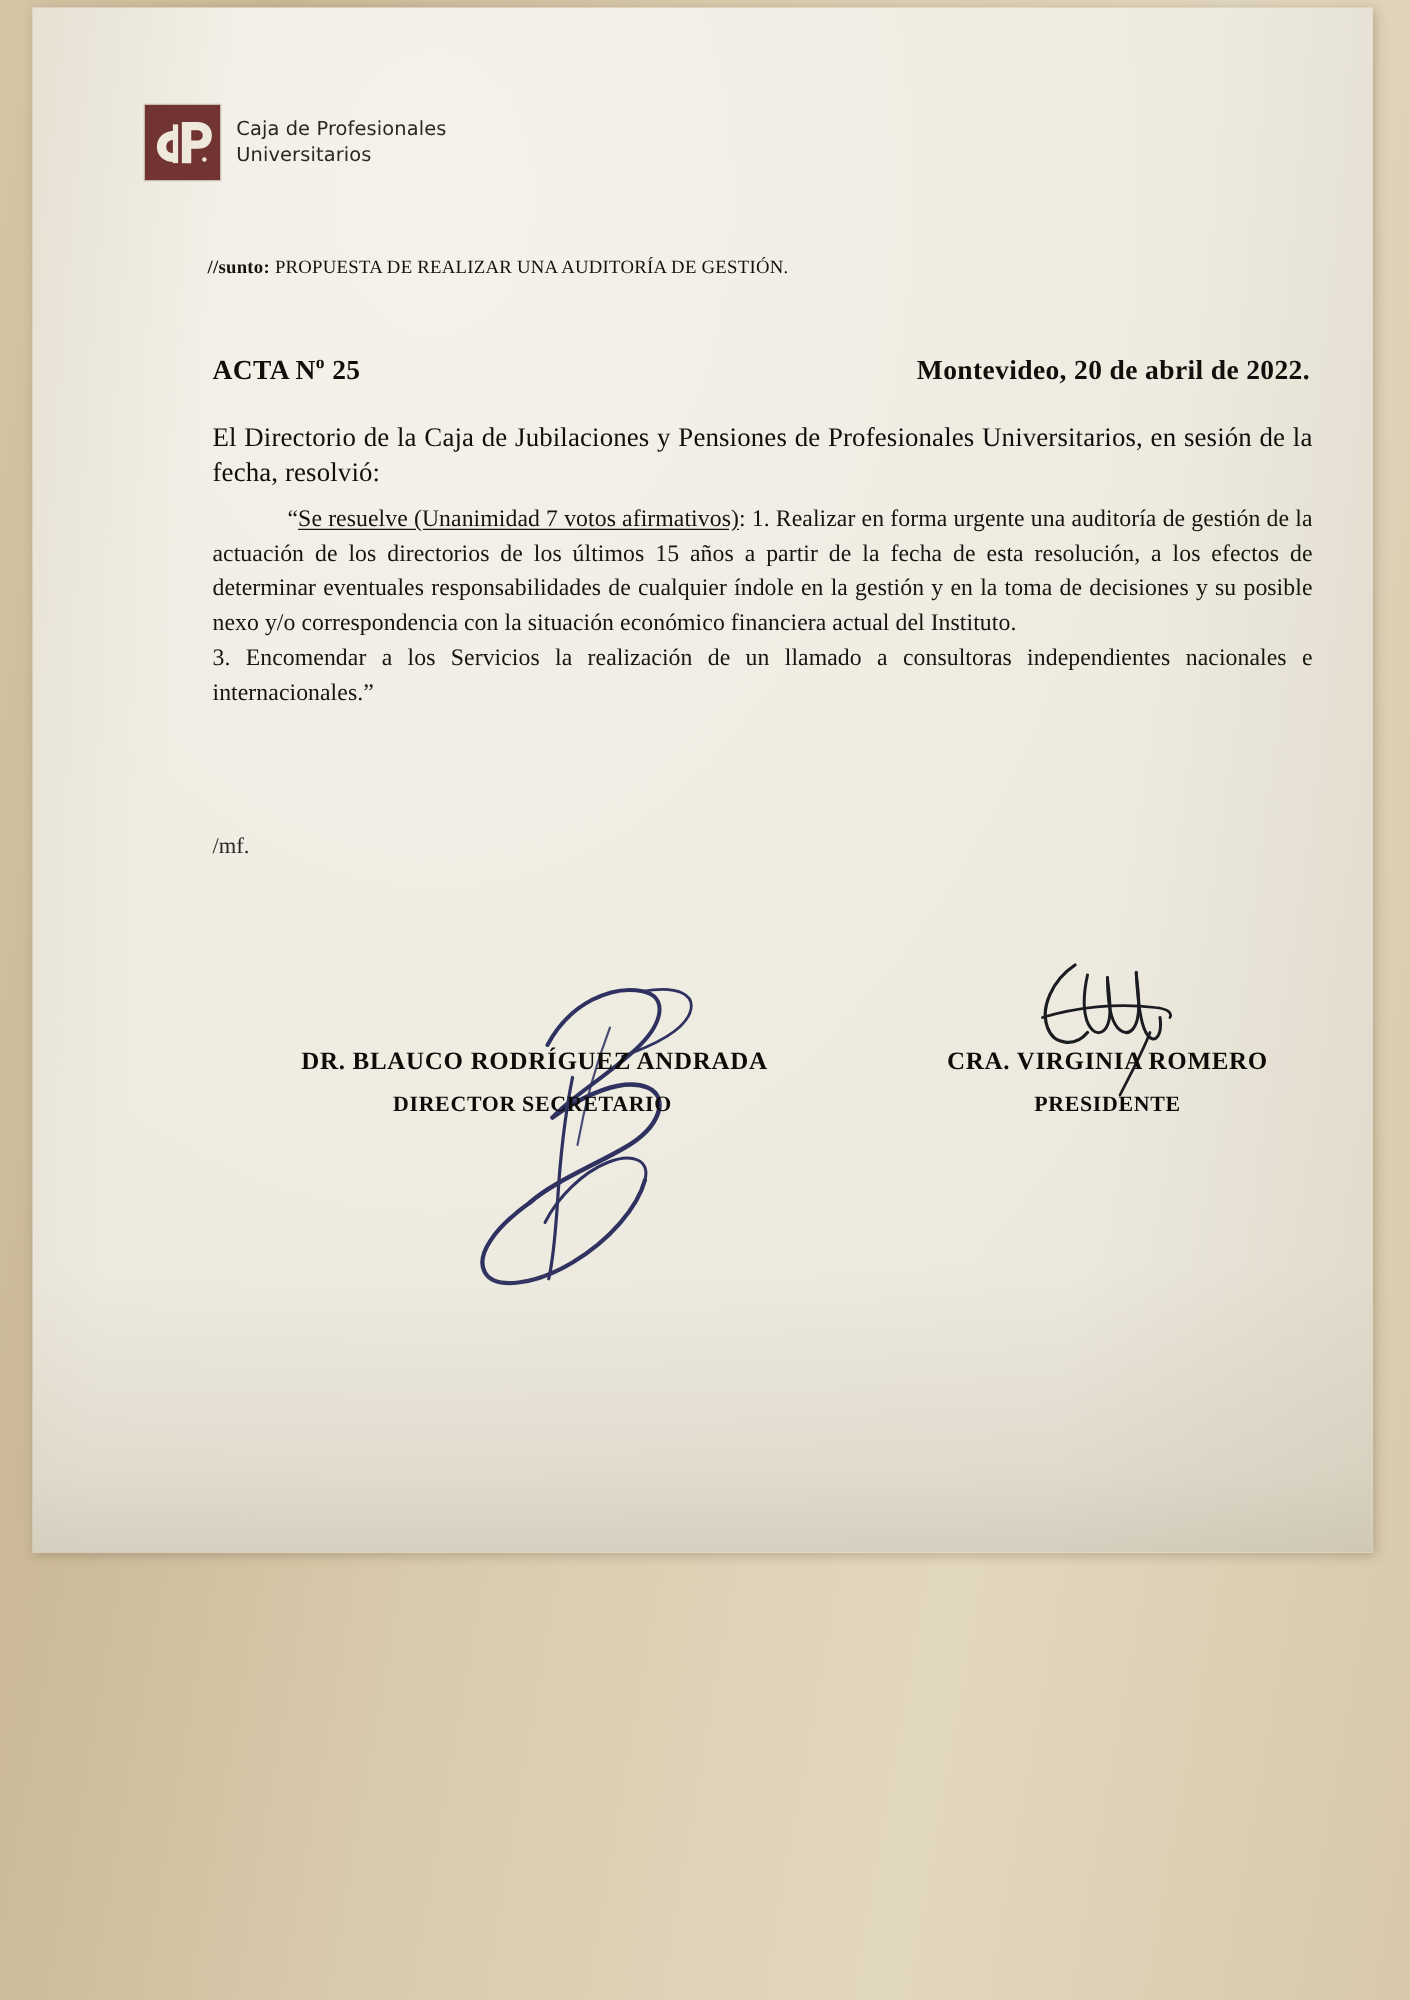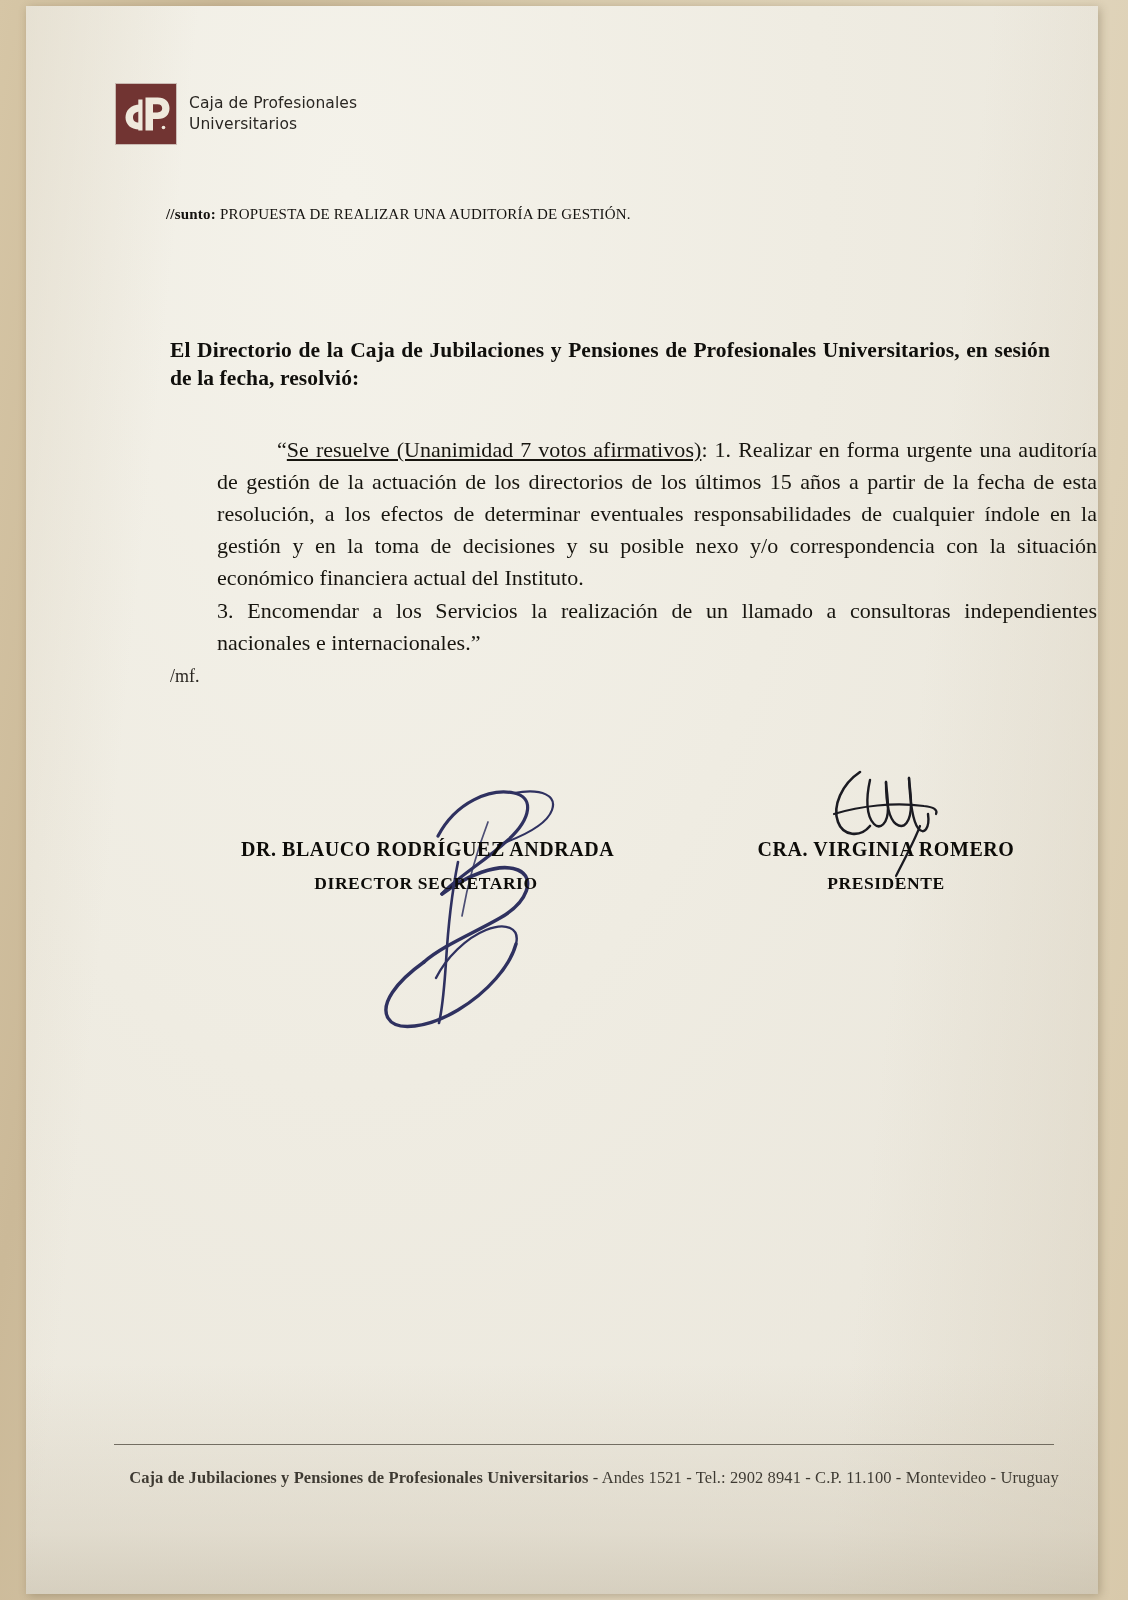--- a/index.html
+++ b/index.html
@@ -12,21 +12,21 @@
   }
   
   #scan-surround{
     position:absolute;inset:0;
     background:linear-gradient(100deg,#d6c6a6 0%,#cbb998 16%,#d9cbad 40%,#e2d7bf 70%,#d8c9ab 100%);
   }
   
   #paper{
     position:absolute;
     left:26px;top:6px;
-    width:1072px;height:1588px;
+    width:1072px;height:1236px;
     background:
       radial-gradient(ellipse at 30% 12%, #f4f2ea 0%, #efece2 45%, #e9e5da 100%);
     box-shadow:2px 2px 9px rgba(90,75,50,.33);
     overflow:hidden;
   }
   
   #paper:before{
     content:"";position:absolute;inset:0;
     background:linear-gradient(96deg, rgba(222,214,196,.55) 0%, rgba(255,255,255,0) 14%,
                rgba(255,255,255,0) 78%, rgba(216,207,188,.5) 100%);
@@ -57,28 +57,28 @@
 
   .acta-row{
     position:absolute;left:144px;top:277px;width:878px;
     display:flex;justify-content:space-between;align-items:baseline;
     font-weight:bold;font-size:22px;color:#100f0c;letter-spacing:.3px;
   }
   .acta-row .acta-no sup{font-size:14px;vertical-align:super;}
 
   .intro{
     position:absolute;left:144px;top:330px;width:880px;
-    font-weight:bold;font-size:21.5px;line-height:1.32;color:#100f0c;
+    font-weight:normal;font-size:21.5px;line-height:1.32;color:#100f0c;
     text-align:justify;letter-spacing:.1px;
   }
 
   .resolution{
-    position:absolute;left:144px;top:428px;width:880px;
-    font-size:22px;line-height:1.46;color:#17150f;
-    text-align:justify;text-justify:inter-word;letter-spacing:.05px;margin-left:47px;
+    position:absolute;left:144px;top:396px;width:880px;
+    font-size:19px;line-height:1.46;color:#17150f;
+    text-align:justify;text-justify:inter-word;letter-spacing:.05px;
   }
   .resolution .indent{display:inline-block;width:60px;}
   .resolution u{text-decoration:underline;text-underline-offset:2px;}
   .resolution .ln{display:block;}
 
   .ref{position:absolute;left:144px;top:660px;font-size:18px;color:#2a2621;}
 
   
   .sig-block{position:absolute;text-align:center;color:#0d0c09;}
   .sig-block .name{font-weight:bold;font-size:20px;letter-spacing:.55px;white-space:nowrap;}
@@ -123,20 +123,24 @@
     <div class="logo-text">
       <div>Caja de Profesionales</div>
       <div>Universitarios</div>
     </div>
   </div>
 
   <div class="subject">
     <b>//sunto:</b><span> PROPUESTA DE REALIZAR UNA AUDITORÍA DE GESTIÓN.</span>
   </div>
 
+  <div class="acta-row">
+    <div class="acta-no"><span>ACTA N</span><sup>o</sup><span> 25</span></div>
+    <div>Montevideo, 20 de abril de 2022.</div>
+  </div>
 
   <div class="intro">El Directorio de la Caja de Jubilaciones y Pensiones de Profesionales Universitarios, en sesión de la fecha, resolvió:</div>
 
   <div class="resolution">
     <span class="indent"></span><span>“</span><u>Se resuelve (Unanimidad 7 votos afirmativos)</u><span>: 1. Realizar en forma urgente una auditoría de gestión de la actuación de los directorios de los últimos 15 años a partir de la fecha de esta resolución, a los efectos de determinar eventuales responsabilidades de cualquier índole en la gestión y en la toma de decisiones y su posible nexo y/o correspondencia con la situación económico financiera actual del Instituto.</span>
     <span class="ln">3. Encomendar a los Servicios la realización de un llamado a consultoras independientes nacionales e internacionales.”</span>
   </div>
 
   <div class="ref">/mf.</div>
 

